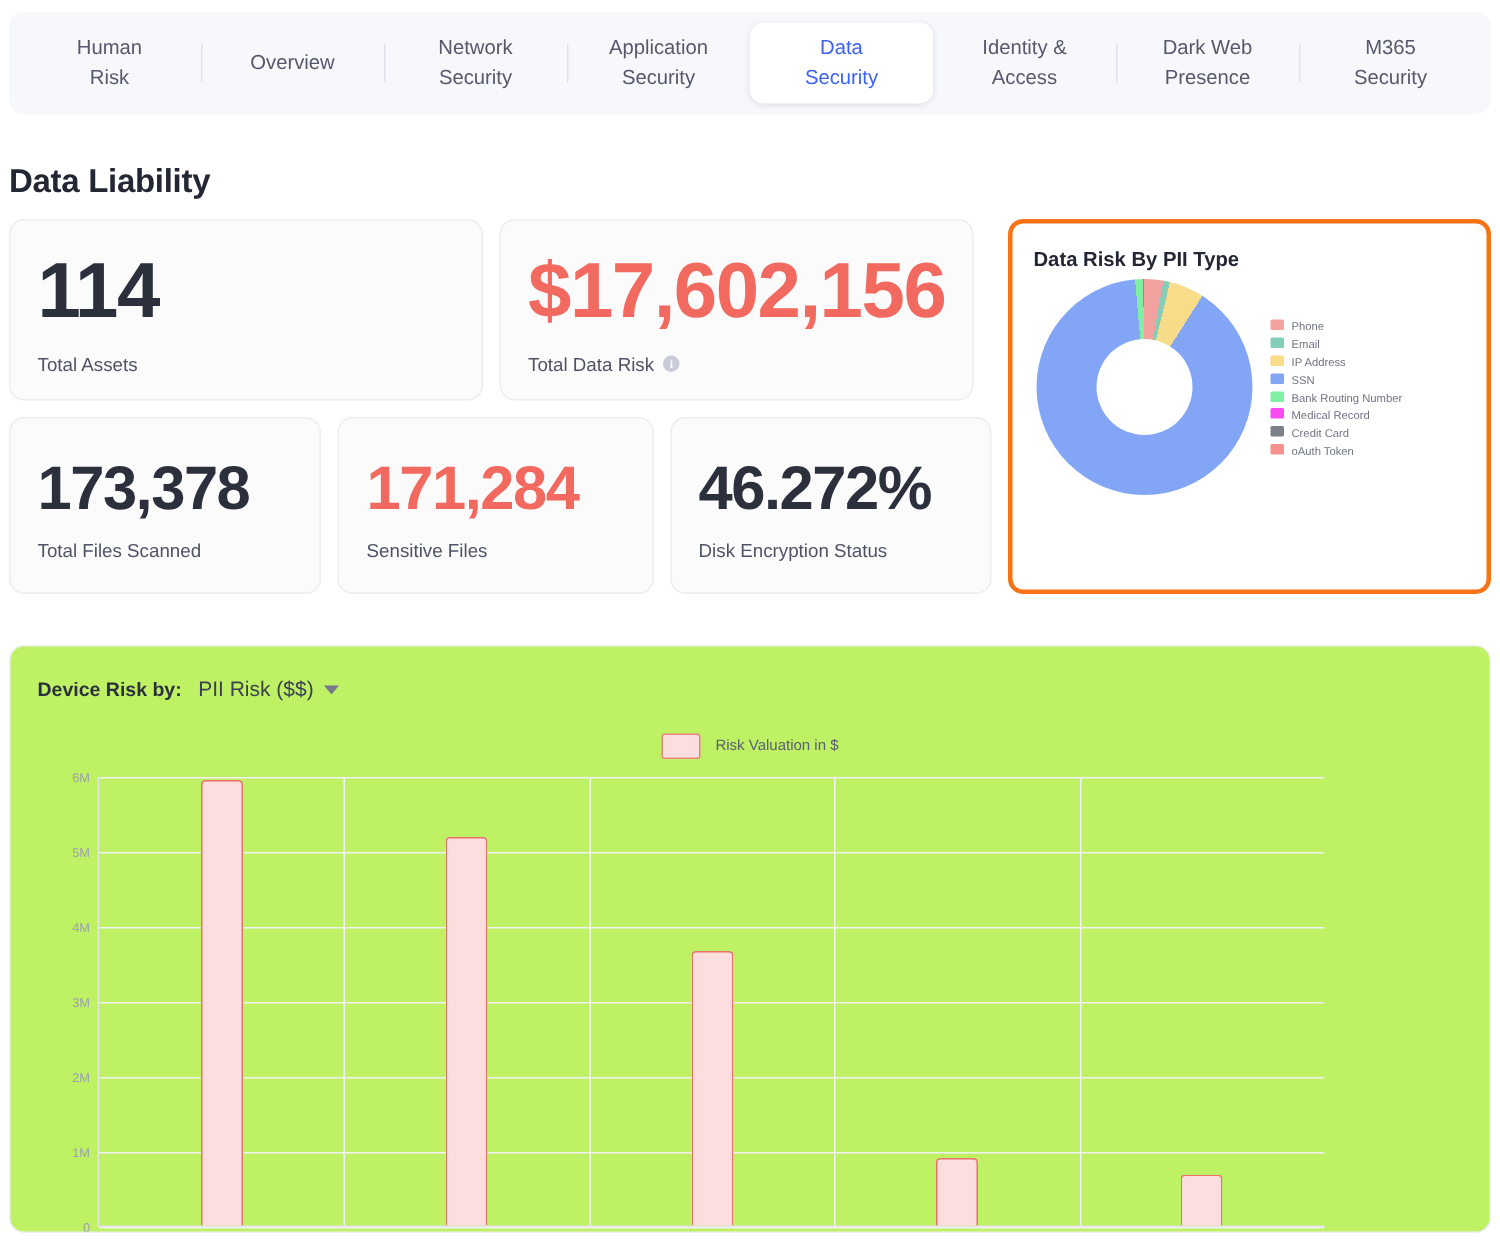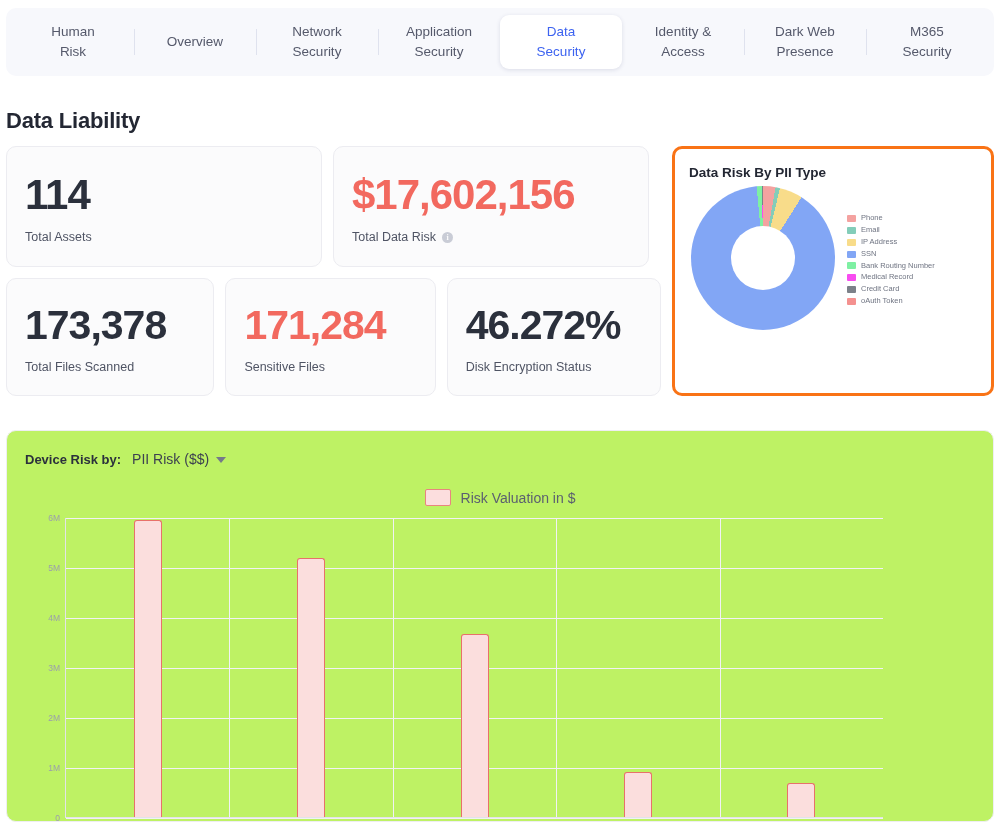--- a/index.html
+++ b/index.html
@@ -93,21 +93,21 @@
     flex-direction: column;
     justify-content: center;
   }
   .metric-card.wide1 { width: 316px; height: 121px; }
   .metric-card.wide2 { width: 316px; height: 121px; }
   .metric-card.r2a  { width: 211px; height: 118px; }
   .metric-card.r2b  { width: 213px; height: 118px; }
   .metric-card.r2c  { width: 217px; height: 118px; }
 
   .metric-value {
-    font-size: 42px;
+    font-size: 52px;
     font-weight: bold;
     line-height: 1.02;
     letter-spacing: -1px;
     color: #2b303c;
     white-space: nowrap;
   }
   .metric-value.danger { color: #f2695f; }
   .metric-value.big { font-size: 41px; }
 
   .metric-label {
@@ -171,21 +171,20 @@
   }
   .donut-legend {
     margin-left: 12px;
     display: flex;
     flex-direction: column;
     gap: 1px;
     padding-top: 4px;
   }
   .legend-row {
     display: flex;
-    align-items: center;
     gap: 5px;
     font-size: 7.5px;
     color: #6f7482;
     line-height: 1.45;
     white-space: nowrap;
   }
   .legend-swatch {
     width: 9px; height: 7px;
     border-radius: 1px;
     flex: 0 0 auto;
@@ -232,21 +231,21 @@
     justify-content: center;
     gap: 10px;
     margin-top: 22px;
   }
   .chart-legend .sw {
     width: 26px; height: 17px;
     background: #fcdede;
     border: 1.5px solid #e8857e;
     border-radius: 2px;
   }
-  .chart-legend .txt { font-size: 14px; color: #5b6070; }
+  .chart-legend .txt { font-size: 10px; color: #5b6070; }
 
   .plot {
     position: relative;
     margin-top: 12px;
     height: 312px;
     padding-left: 32px;
   }
   .plot-inner {
     position: relative;
     height: 300px;

